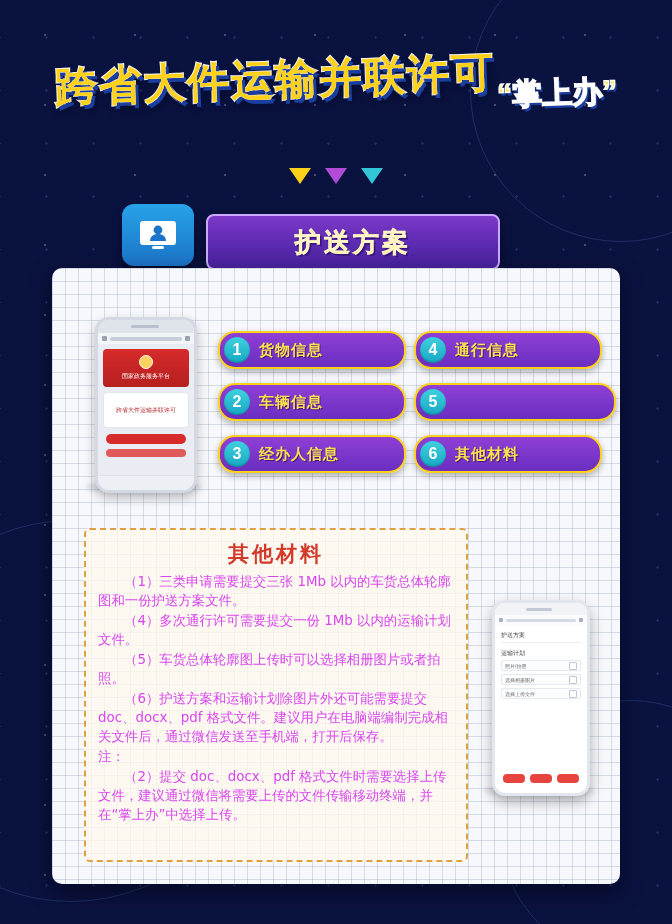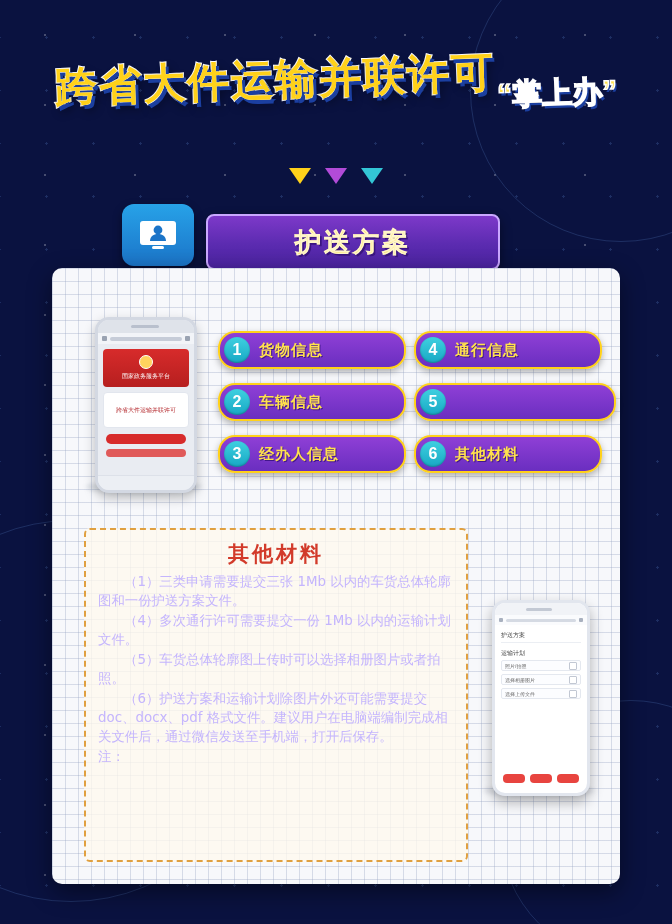--- a/index.html
+++ b/index.html
@@ -127,21 +127,21 @@
     position:absolute;left:84px;top:528px;width:384px;height:334px;
     border:2px dashed #e0a040;border-radius:6px;background:rgba(255,250,238,.75);
     padding:8px 12px 10px;box-sizing:border-box;
   }
   .note-title{
     text-align:center;font-size:21px;font-weight:bold;color:#d23a2a;letter-spacing:3px;
     margin:2px 0 4px;
     font-family:"DejaVu Serif","Liberation Serif",serif;
   }
   .note p{
-    margin:0 0 1px;font-size:13.4px;line-height:19px;color:#c4b5fd;text-indent:0;
+    margin:0 0 1px;font-size:13.4px;line-height:19px;color:#d946ef;text-indent:0;
     font-family:"DejaVu Sans","Liberation Sans",sans-serif;
   }
   .note p.ind{text-indent:26px;}
 
   
   .phone2{position:absolute;left:492px;top:600px;width:92px;height:190px;border-radius:13px;
     background:#fff;border:3px solid #e2e6ee;box-shadow:0 6px 14px rgba(0,0,0,.3);overflow:hidden;}
   .p2-top{height:12px;background:#f1f3f7;position:relative;}
   .p2-top:after{content:"";position:absolute;left:31px;top:5px;width:26px;height:3px;border-radius:2px;background:#c3c9d4;}
   .p2-bar{height:10px;background:#fafbfd;display:flex;align-items:center;gap:3px;padding:0 4px;}
@@ -231,20 +231,21 @@
   <span class="txt">其他材料</span>
 </div>
 
 <div class="note">
   <div class="note-title">其他材料</div>
   <p class="ind">（1）三类申请需要提交三张 1Mb 以内的车货总体轮廓图和一份护送方案文件。</p>
   <p class="ind">（4）多次通行许可需要提交一份 1Mb 以内的运输计划文件。</p>
   <p class="ind">（5）车货总体轮廓图上传时可以选择相册图片或者拍照。</p>
   <p class="ind">（6）护送方案和运输计划除图片外还可能需要提交 doc、docx、pdf 格式文件。建议用户在电脑端编制完成相关文件后，通过微信发送至手机端，打开后保存。</p>
   <p>注：</p>
+  <p class="ind">（2）提交 doc、docx、pdf 格式文件时需要选择上传文件，建议通过微信将需要上传的文件传输移动终端，并在“掌上办”中选择上传。</p>
 </div>
 
 <div class="phone2-shadow"></div>
 <div class="phone2">
   <div class="p2-top"></div>
   <div class="p2-bar">
     <i></i>
     <span class="t"></span>
     <i></i>
   </div>

